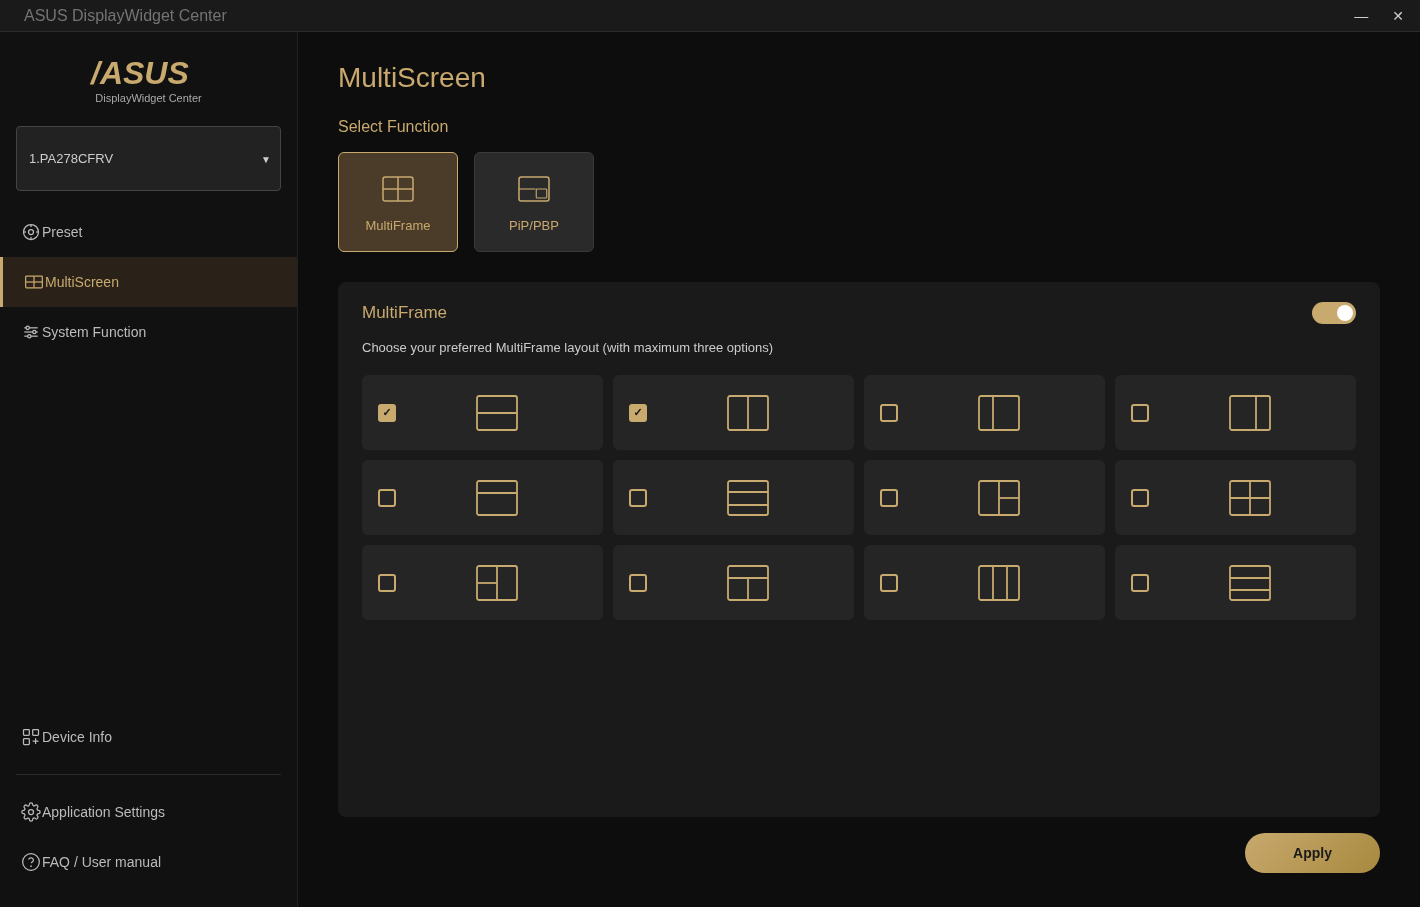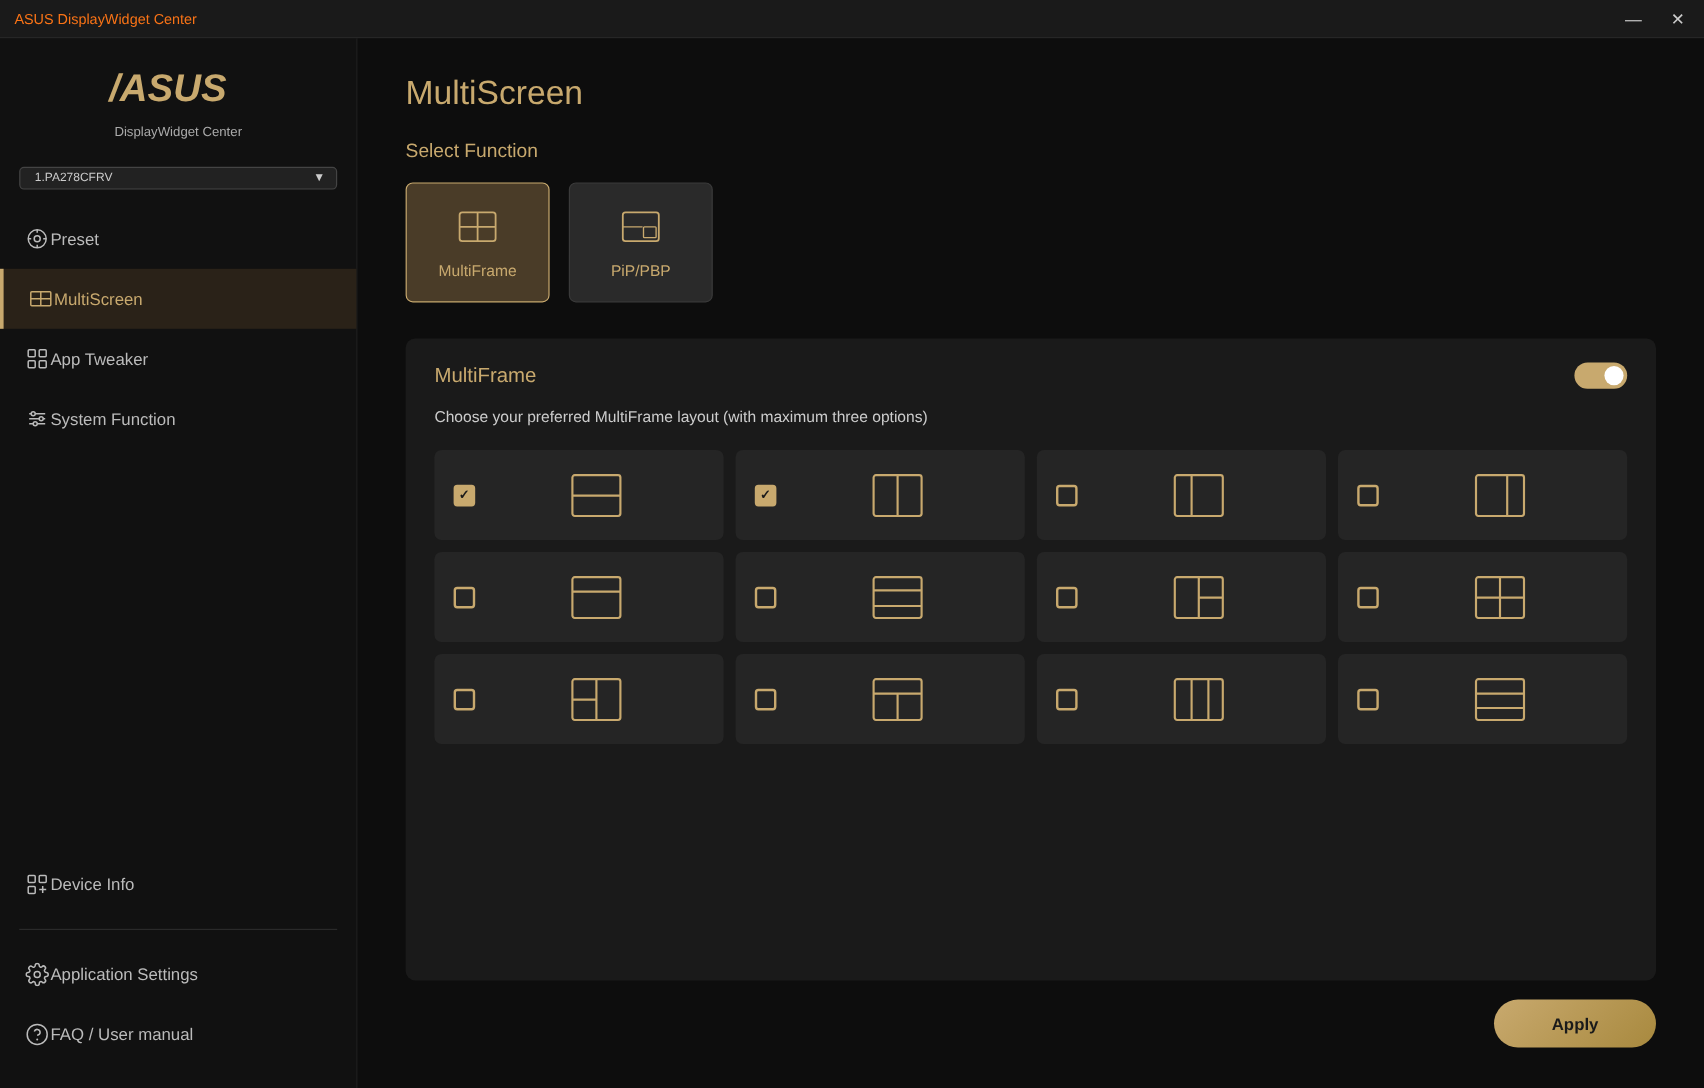--- a/index.html
+++ b/index.html
@@ -14,22 +14,23 @@
     .title-bar {
       background: #1a1a1a;
       height: 32px;
       display: flex;
       align-items: center;
       justify-content: space-between;
       padding: 0 12px;
       border-bottom: 1px solid #2a2a2a;
     }
     .title-bar-title {
-      font-size: 12px;
-      color: #f97316;
+      font-size: 16px;
+      color: #737373;
+      margin-left: 12px;
     }
     .title-bar-controls {
       display: flex;
       gap: 16px;
     }
     .title-bar-btn {
       font-size: 14px;
       color: #ccc;
       cursor: pointer;
       background: none;
@@ -52,34 +53,34 @@
     .sidebar-logo {
       padding: 20px 20px 10px;
       display: flex;
       flex-direction: column;
       align-items: center;
     }
     .sidebar-subtitle {
       font-size: 11px;
       color: #aaa;
       text-align: center;
-      margin-top: 14px;
+      margin-top: 2px;
     }
     .device-select-wrapper {
       position: relative;
       margin: 12px 16px 8px;
     }
     .device-select-wrapper select {
       width: 100%;
       background: #222;
       border: 1px solid #444;
       color: #ccc;
-      padding: 3px 12px;
+      padding: 24px 12px;
       border-radius: 4px;
-      font-size: 10px;
+      font-size: 13px;
       appearance: none;
       cursor: pointer;
     }
     .device-select-arrow {
       position: absolute;
       right: 10px;
       top: 50%;
       transform: translateY(-50%);
       color: #ccc;
       pointer-events: none;
@@ -328,31 +329,20 @@
           <svg viewBox="0 0 24 24" fill="none" stroke="#c8a96e" stroke-width="1.5">
             <rect x="2" y="5" width="20" height="14" rx="1"></rect>
             <line x1="2" y1="12" x2="22" y2="12"></line>
             <line x1="12" y1="5" x2="12" y2="19"></line>
           </svg>
         </span>
         <span>MultiScreen</span>
       </div>
 
 
-      <div class="nav-item">
-        <span class="nav-icon">
-          <svg viewBox="0 0 24 24" fill="none" stroke="#bbb" stroke-width="1.5">
-            <rect x="3" y="3" width="7" height="7" rx="1"></rect>
-            <rect x="14" y="3" width="7" height="7" rx="1"></rect>
-            <rect x="3" y="14" width="7" height="7" rx="1"></rect>
-            <rect x="14" y="14" width="7" height="7" rx="1"></rect>
-          </svg>
-        </span>
-        <span>App Tweaker</span>
-      </div>
 
       <div class="nav-item">
         <span class="nav-icon">
           <svg viewBox="0 0 24 24" fill="none" stroke="#bbb" stroke-width="1.5">
             <line x1="4" y1="7" x2="20" y2="7"></line>
             <line x1="4" y1="12" x2="20" y2="12"></line>
             <line x1="4" y1="17" x2="20" y2="17"></line>
             <circle cx="8" cy="7" r="2" fill="#1a1a1a" stroke="#bbb" stroke-width="1.5"></circle>
             <circle cx="16" cy="12" r="2" fill="#1a1a1a" stroke="#bbb" stroke-width="1.5"></circle>
             <circle cx="10" cy="17" r="2" fill="#1a1a1a" stroke="#bbb" stroke-width="1.5"></circle>

